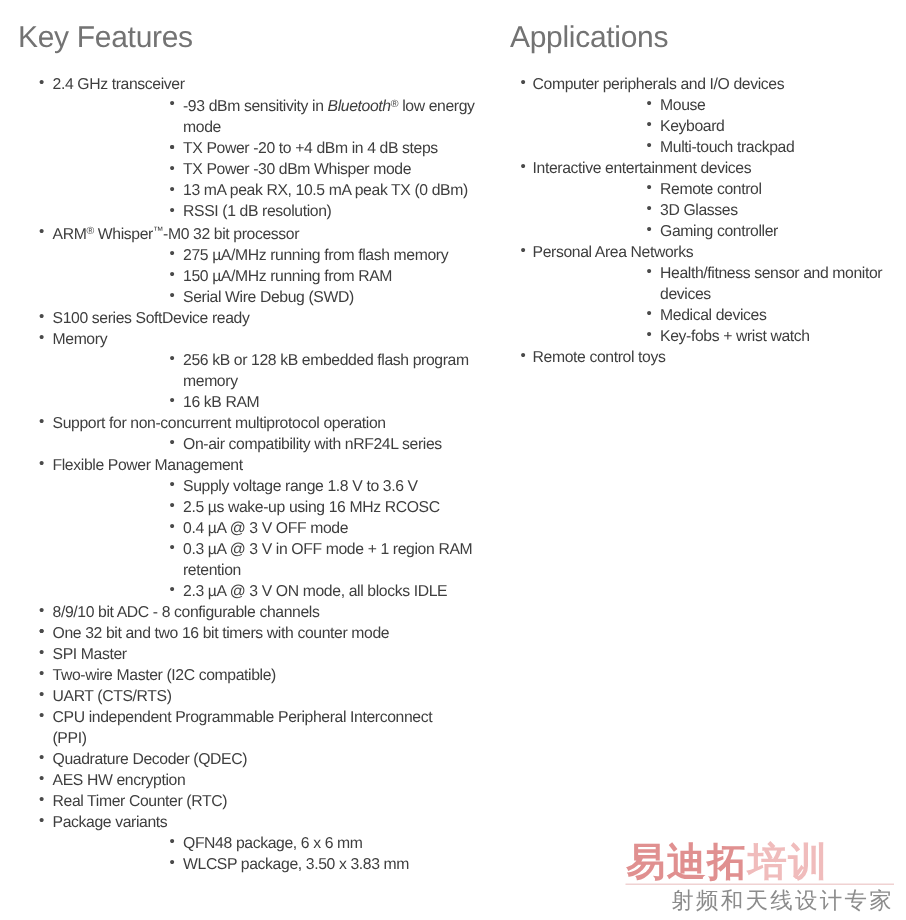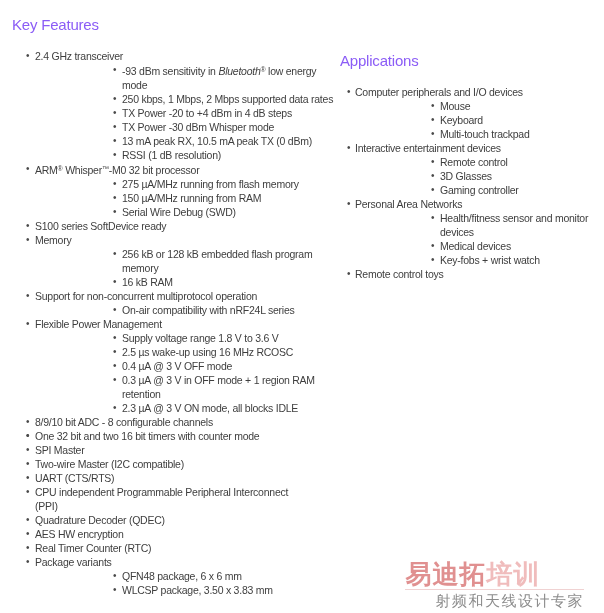--- a/index.html
+++ b/index.html
@@ -6,25 +6,25 @@
   body {
     width:604px; height:613px;
     background:#ffffff;
     font-family:"Liberation Sans","DejaVu Sans",sans-serif;
     color:#3e3e3e;
     position:relative;
     overflow:hidden;
   }
   .col { position:absolute; top:14px; }
   #left-col  { left:12px;  width:330px; }
-  #right-col { left:340px; width:262px;margin-top:36px; }
+  #right-col { left:340px; width:262px; }
   .section-title {
-    font-size:15px;
+    font-size:20px;
     font-weight:500;
-    color:#8b5cf6;
+    color:#737373;
     letter-spacing:-0.2px;
     line-height:22px;
   }
   .list { position:absolute; top:35px; left:0; right:0; }
   .line {
     position:relative;
     font-size:10.5px;
     line-height:14px;
     letter-spacing:-0.25px;
     white-space:nowrap;
@@ -44,21 +44,21 @@
   
   #right-col .l1 { padding-left:15px; }
   #right-col .l1 .bullet { left:7px; }
   #right-col .l2 { padding-left:100px; }
   #right-col .l2 .bullet { left:91px; }
 
   .seg-i { font-style:italic; }
   .seg-sup { font-size:7px; vertical-align:3px; }
 
   
-  #watermark { position:absolute; right:20px; bottom:3px; }
+  #watermark { position:absolute; right:8px; bottom:3px; }
   .wm-line1 {
     font-weight:bold;
     font-size:26px;
     line-height:28px;
     letter-spacing:1px;
     padding:0 2px 1px 1px;
     border-bottom:1px solid #f0d2d2;
     white-space:nowrap;
   }
   .wm-line2 {
@@ -71,21 +71,21 @@
 </style>
 </head>
 <body>
 
 <div class="col" id="left-col">
   <div class="section-title">Key Features</div>
   <div class="list" id="left-list">
       <div class="line l1"><span class="bullet">•</span><span>2.4 GHz transceiver</span></div>
       <div class="line l2"><span class="bullet">•</span><span><span>-93 dBm sensitivity in </span><span class="seg-i">Bluetooth</span><span class="seg-sup">®</span><span> low energy</span></span></div>
       <div class="line l2 cont"><span>mode</span></div>
-      <div class="line l2"><span class="bullet">•</span><span>250 kbps, 1 Mbps, 2 Mbps supported data rates</span></div>
+      <div class="line l2"><span class="bullet">•</span></div>
       <div class="line l2"><span class="bullet">•</span><span>TX Power -20 to +4 dBm in 4 dB steps</span></div>
       <div class="line l2"><span class="bullet">•</span><span>TX Power -30 dBm Whisper mode</span></div>
       <div class="line l2"><span class="bullet">•</span><span>13 mA peak RX, 10.5 mA peak TX (0 dBm)</span></div>
       <div class="line l2"><span class="bullet">•</span><span>RSSI (1 dB resolution)</span></div>
       <div class="line l1"><span class="bullet">•</span><span><span>ARM</span><span class="seg-sup">®</span><span> Whisper</span><span class="seg-sup">™</span><span>-M0 32 bit processor</span></span></div>
       <div class="line l2"><span class="bullet">•</span><span>275 µA/MHz running from flash memory</span></div>
       <div class="line l2"><span class="bullet">•</span><span>150 µA/MHz running from RAM</span></div>
       <div class="line l2"><span class="bullet">•</span><span>Serial Wire Debug (SWD)</span></div>
       <div class="line l1"><span class="bullet">•</span><span>S100 series SoftDevice ready</span></div>
       <div class="line l1"><span class="bullet">•</span><span>Memory</span></div>

